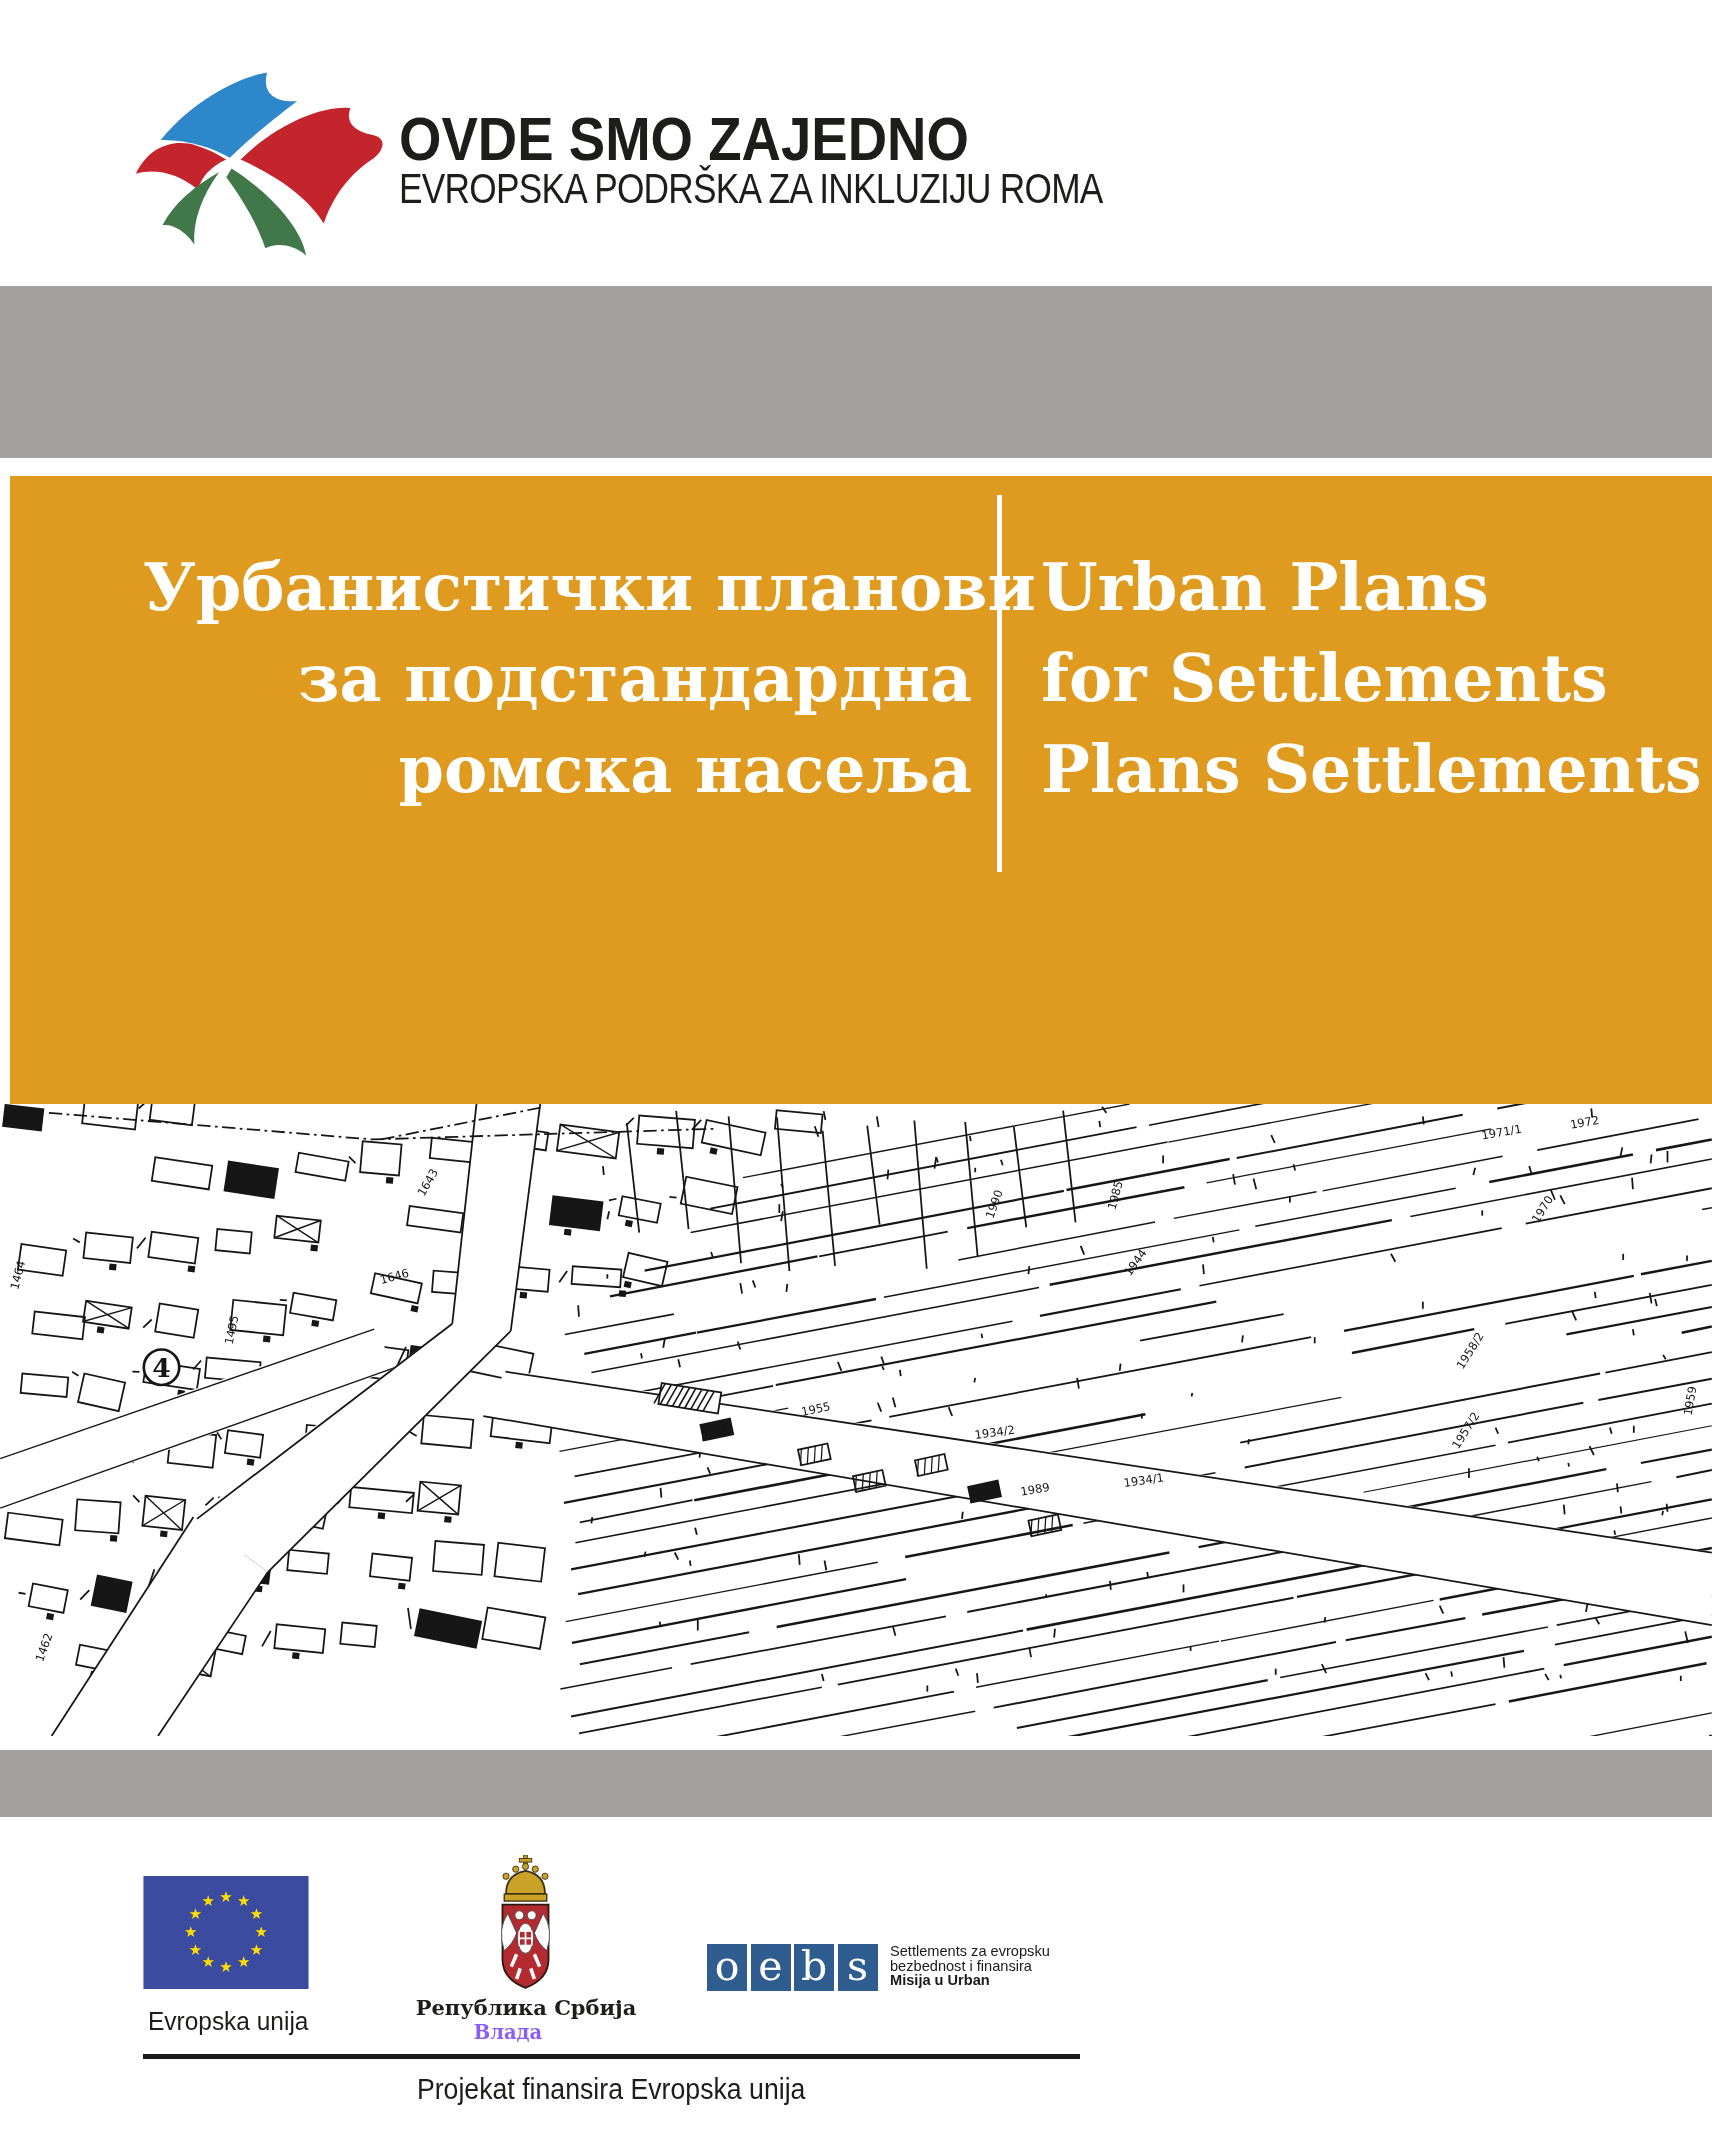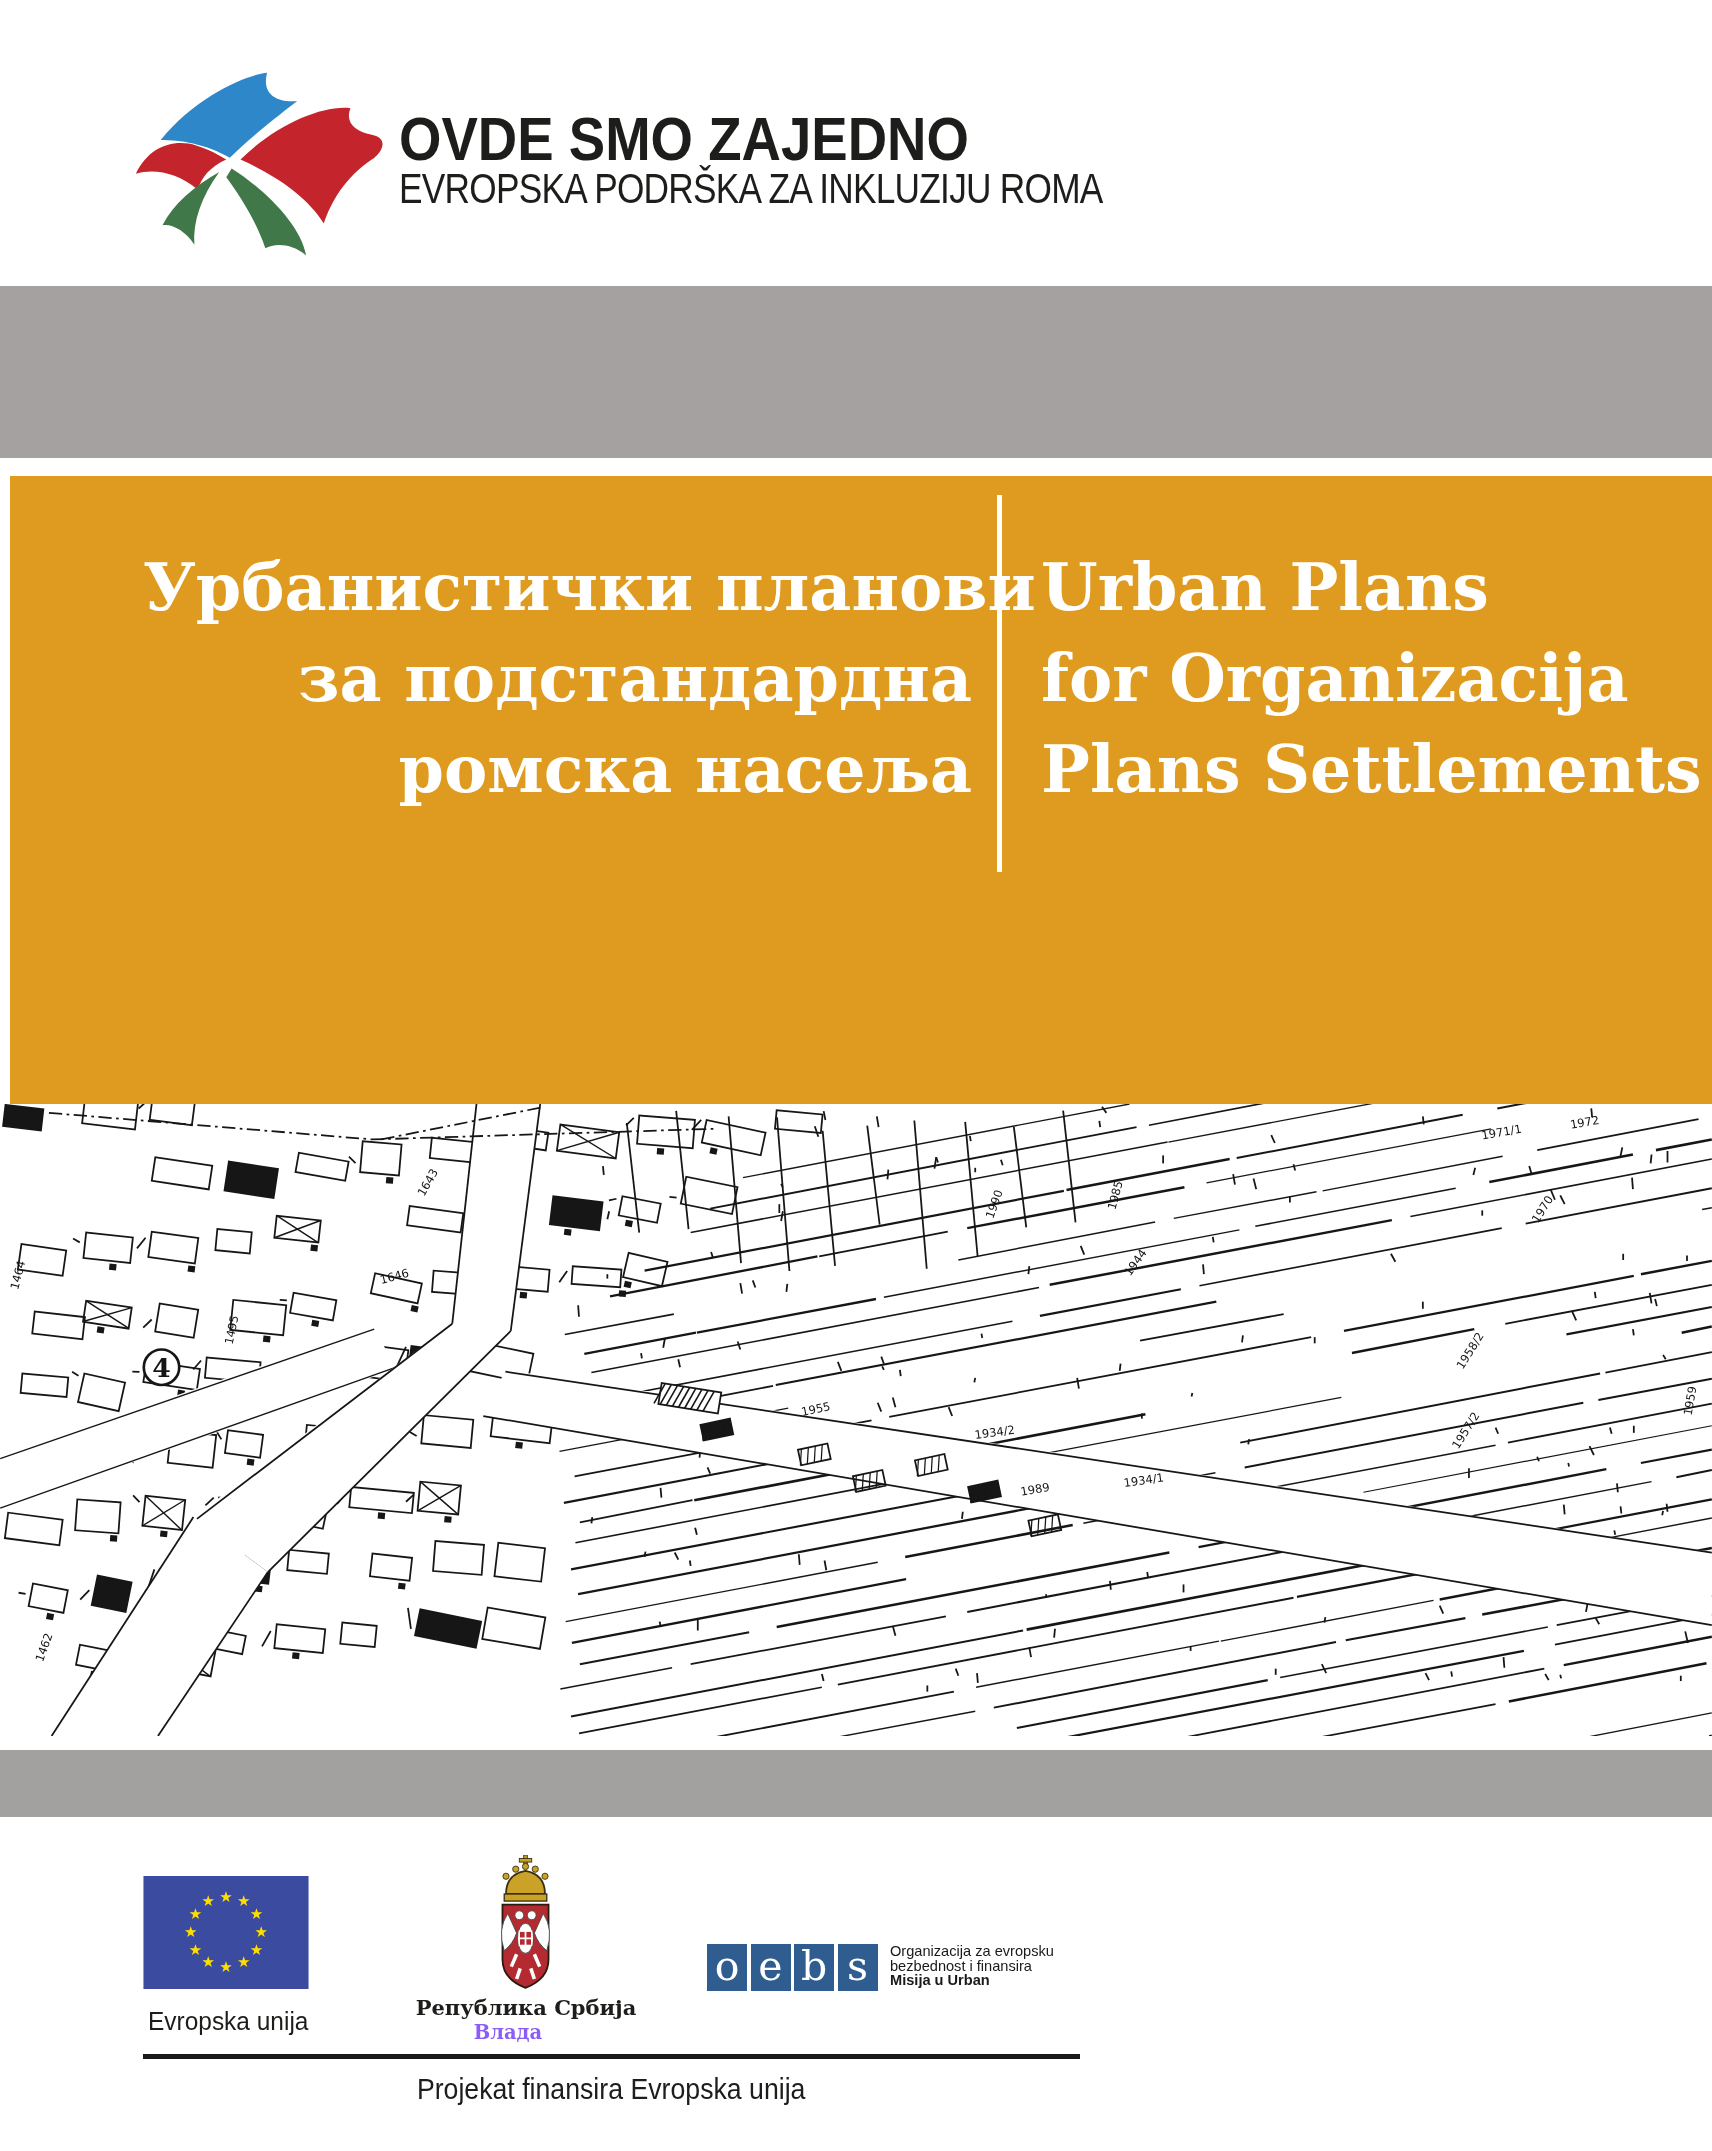--- a/index.html
+++ b/index.html
@@ -70,21 +70,21 @@
 
   <div class="abs band-orange">
     <div class="abs title-divider" style="left:987px;top:18.6px;height:377px;top:18.6px;"></div>
     <div class="abs title-sr" style="top:66px">
       <div>Урбанистички планови</div>
       <div>за подстандардна</div>
       <div>ромска насеља</div>
     </div>
     <div class="abs title-en" style="top:66px">
       <div>Urban Plans</div>
-      <div>for Organizacija</div>
+      <div>for Settlements</div>
       <div>Plans Settlements</div>
     </div>
   </div>
 
   <div class="abs map-wrap">
     <svg width="1712" height="632" viewBox="0 0 1931 713">
       <rect x="0" y="0" width="1931" height="713" fill="#ffffff"></rect>
       <g>
           <line x1="838" y1="83" x2="1274" y2="0" stroke="#161616" stroke-width="1.5"></line>
           <line x1="1298" y1="-4" x2="1692" y2="-79" stroke="#161616" stroke-width="1.7"></line>
@@ -754,21 +754,21 @@
   <div class="abs serbia-cap1">Република Србија</div>
   <div class="abs serbia-cap2">Влада</div>
 
   <div class="abs osce-squares">
     <div class="osce-square">o</div>
     <div class="osce-square">e</div>
     <div class="osce-square">b</div>
     <div class="osce-square">s</div>
   </div>
   <div class="abs osce-text">
-    <div>Organizacija za evropsku</div>
+    <div>Settlements za evropsku</div>
     <div>bezbednost i finansira</div>
     <div class="bold">Misija u Urban</div>
   </div>
 
   <div class="abs footer-rule"></div>
   <div class="abs funding">
     <span>Projekat finansira Evropska unija</span>
   </div>
 
 </div>

